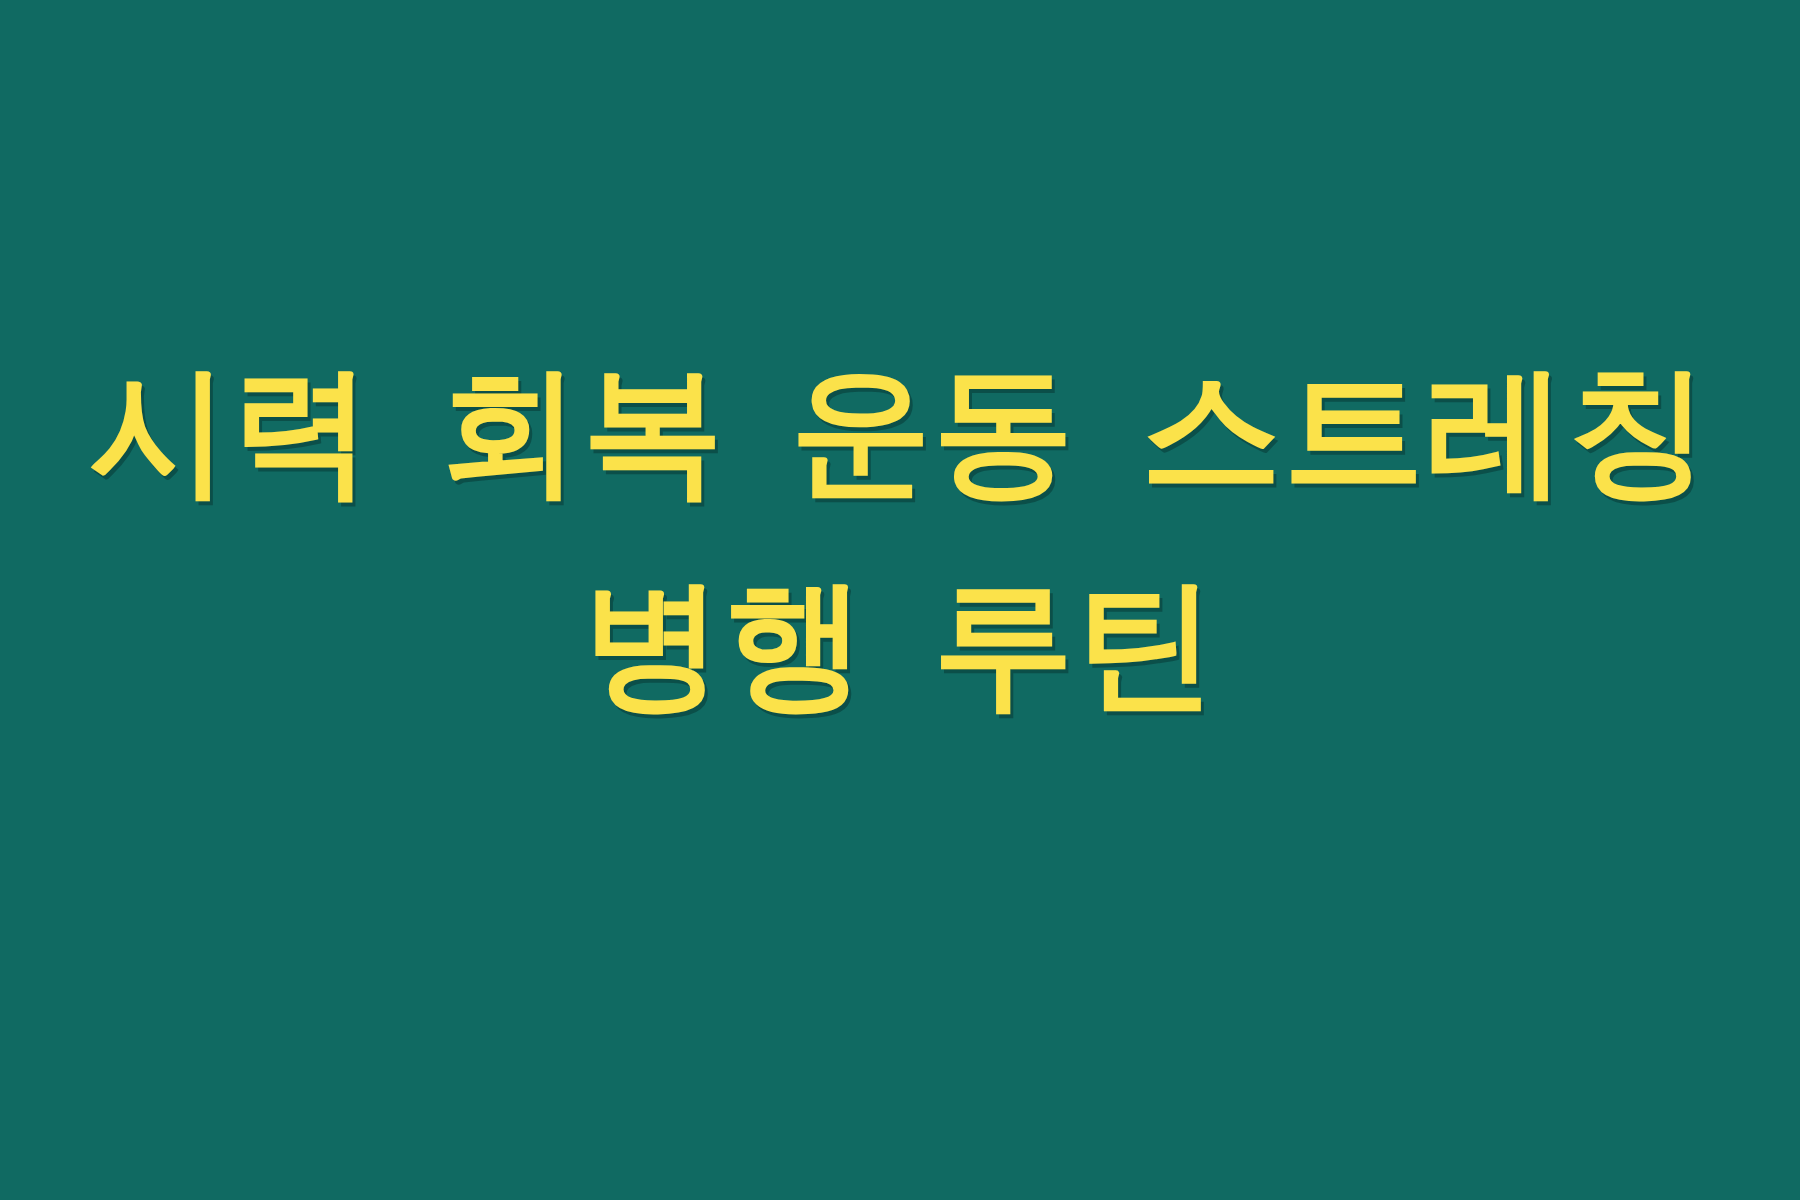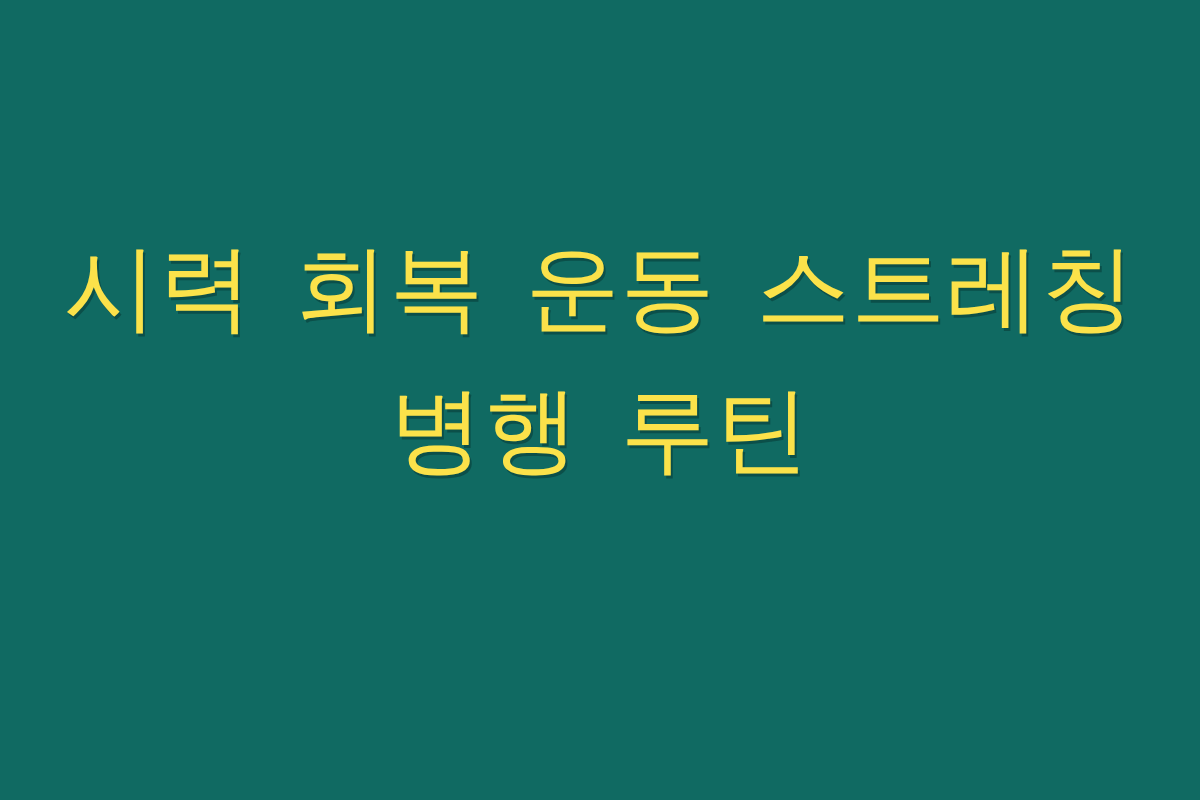--- a/index.html
+++ b/index.html
@@ -32,21 +32,21 @@
     
     margin-top: -82px;
     user-select: none;
   }
 
   .title-line {
     display: block;
     color: #fbe24a;
     font-family: "DejaVu Sans", "Liberation Sans", sans-serif;
     font-size: 94px;
-    font-weight: 400;
+    font-weight: 700;
     line-height: 126px;
     letter-spacing: 1px;
     word-spacing: 10px;
     white-space: nowrap;
     text-shadow: 2px 3px 0 rgba(7, 56, 52, 0.55);
     -webkit-font-smoothing: antialiased;
   }
 
   .title-line.line-2 {
     font-size: 94px;

